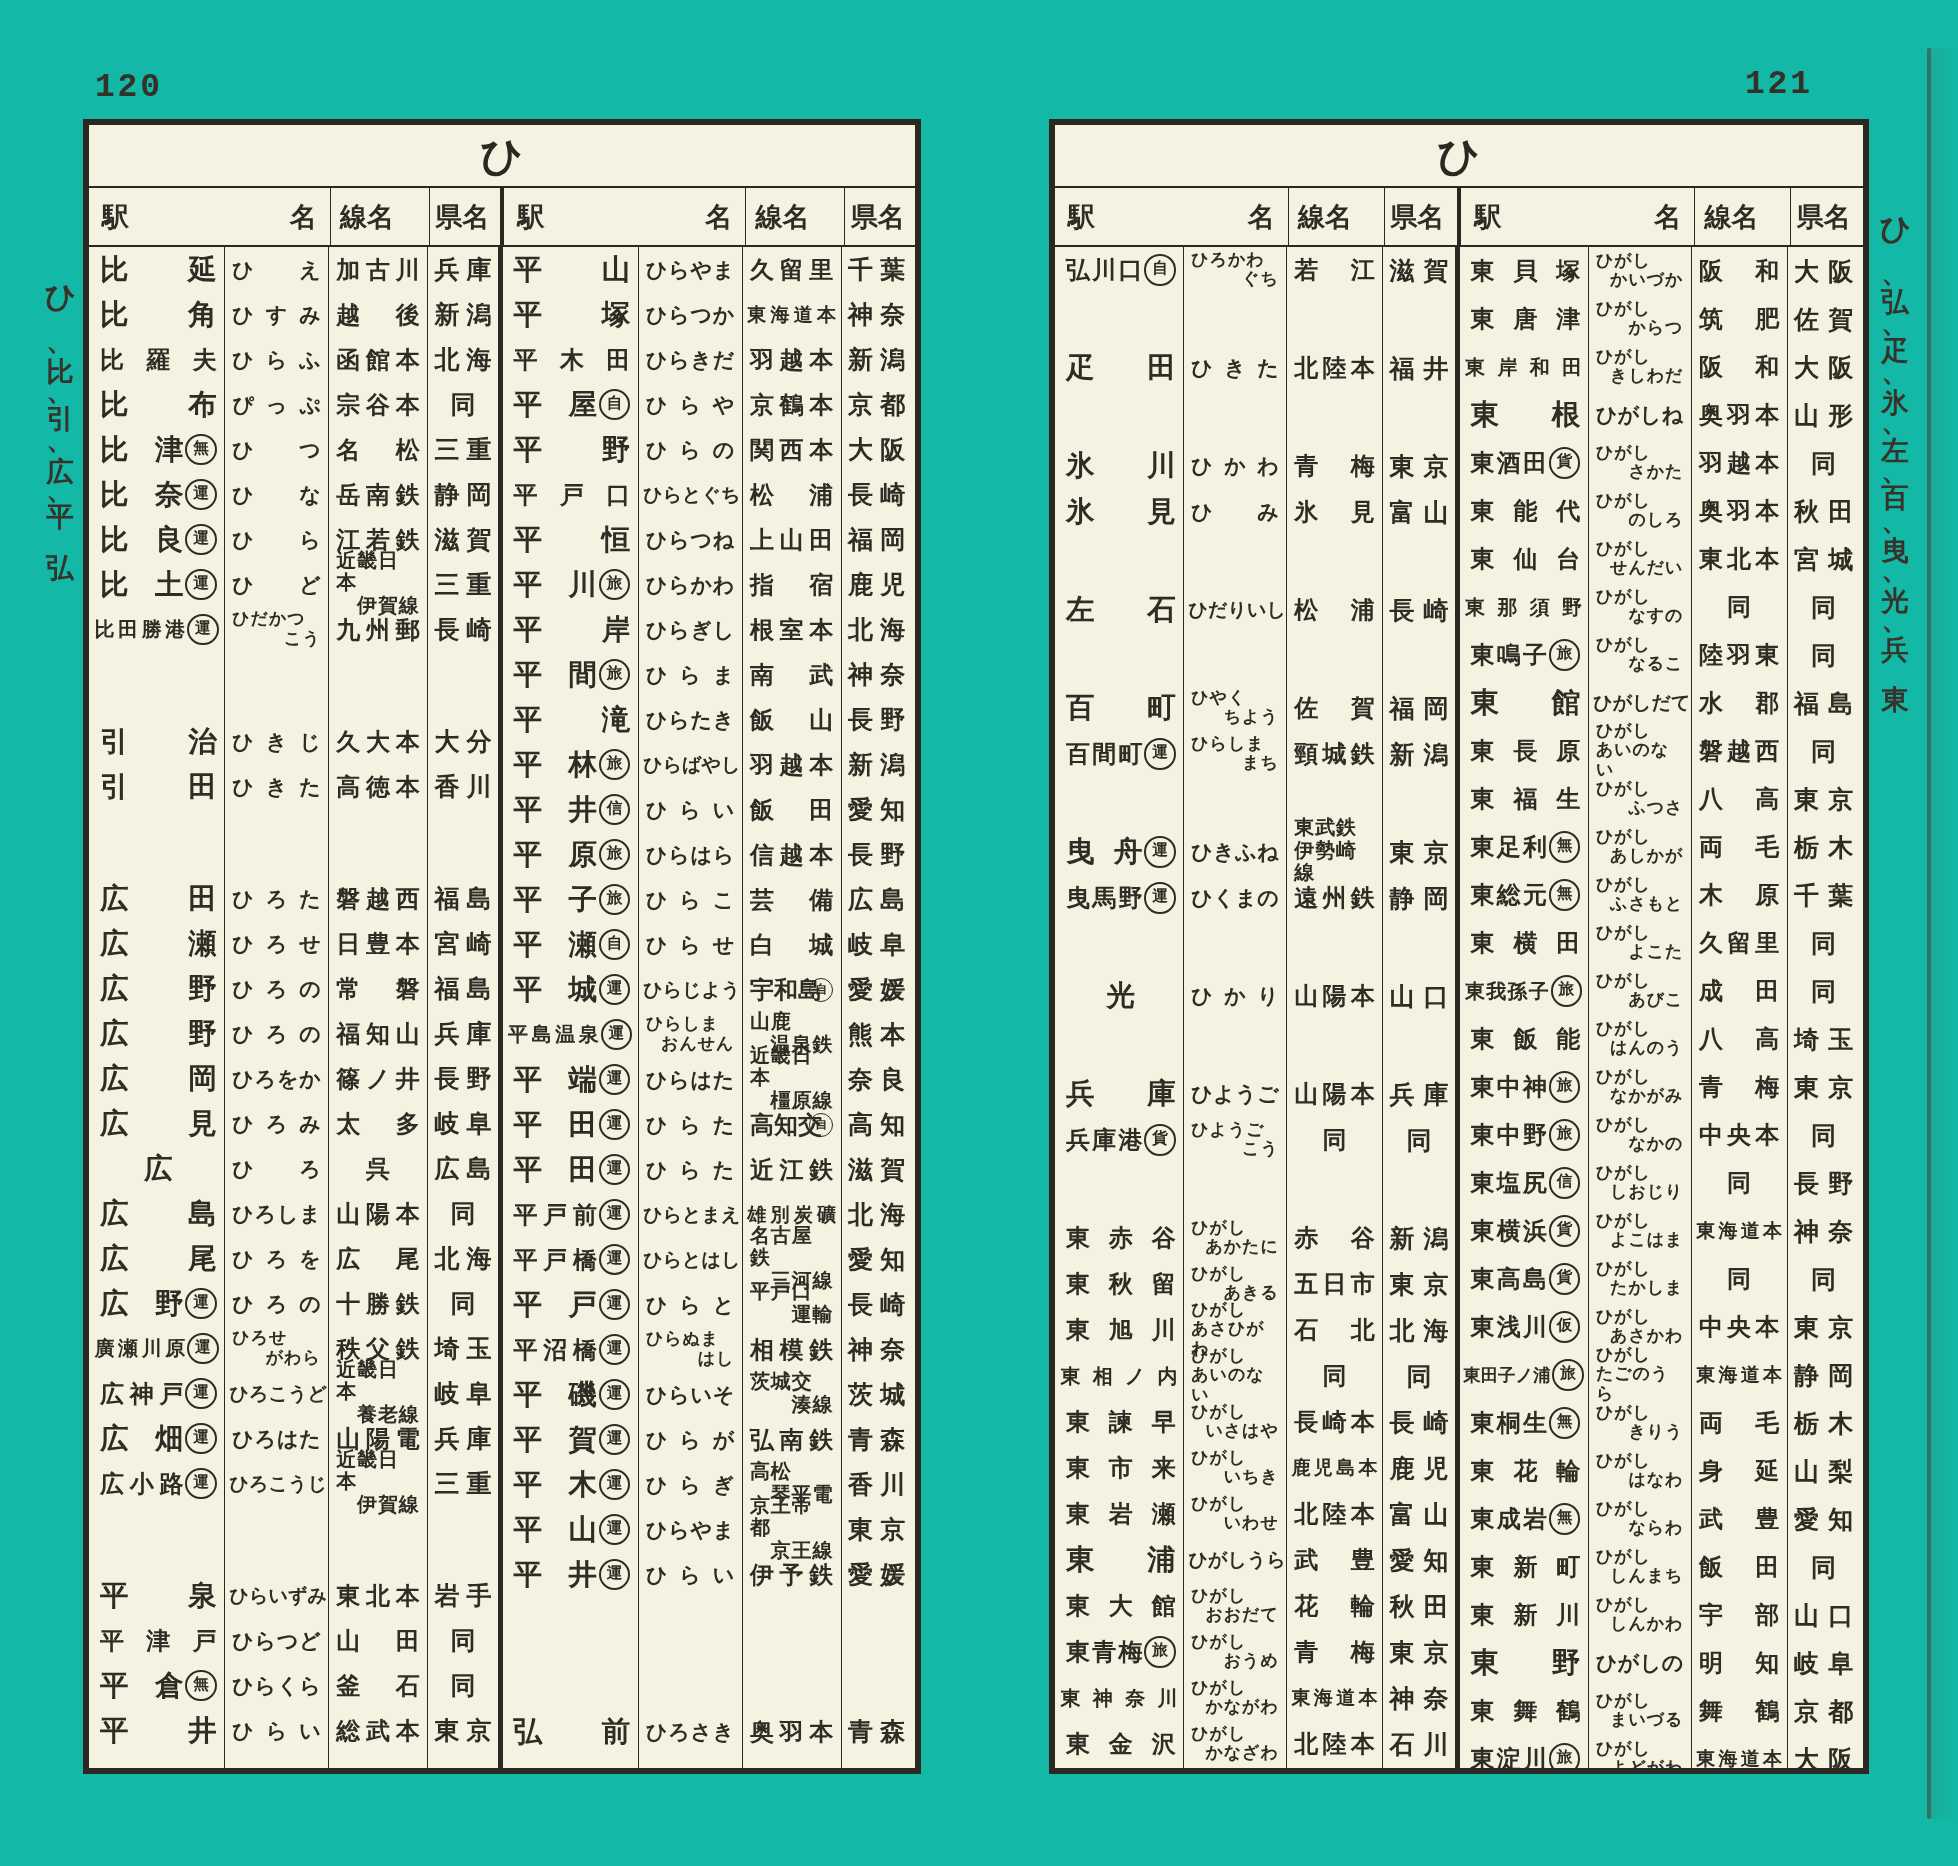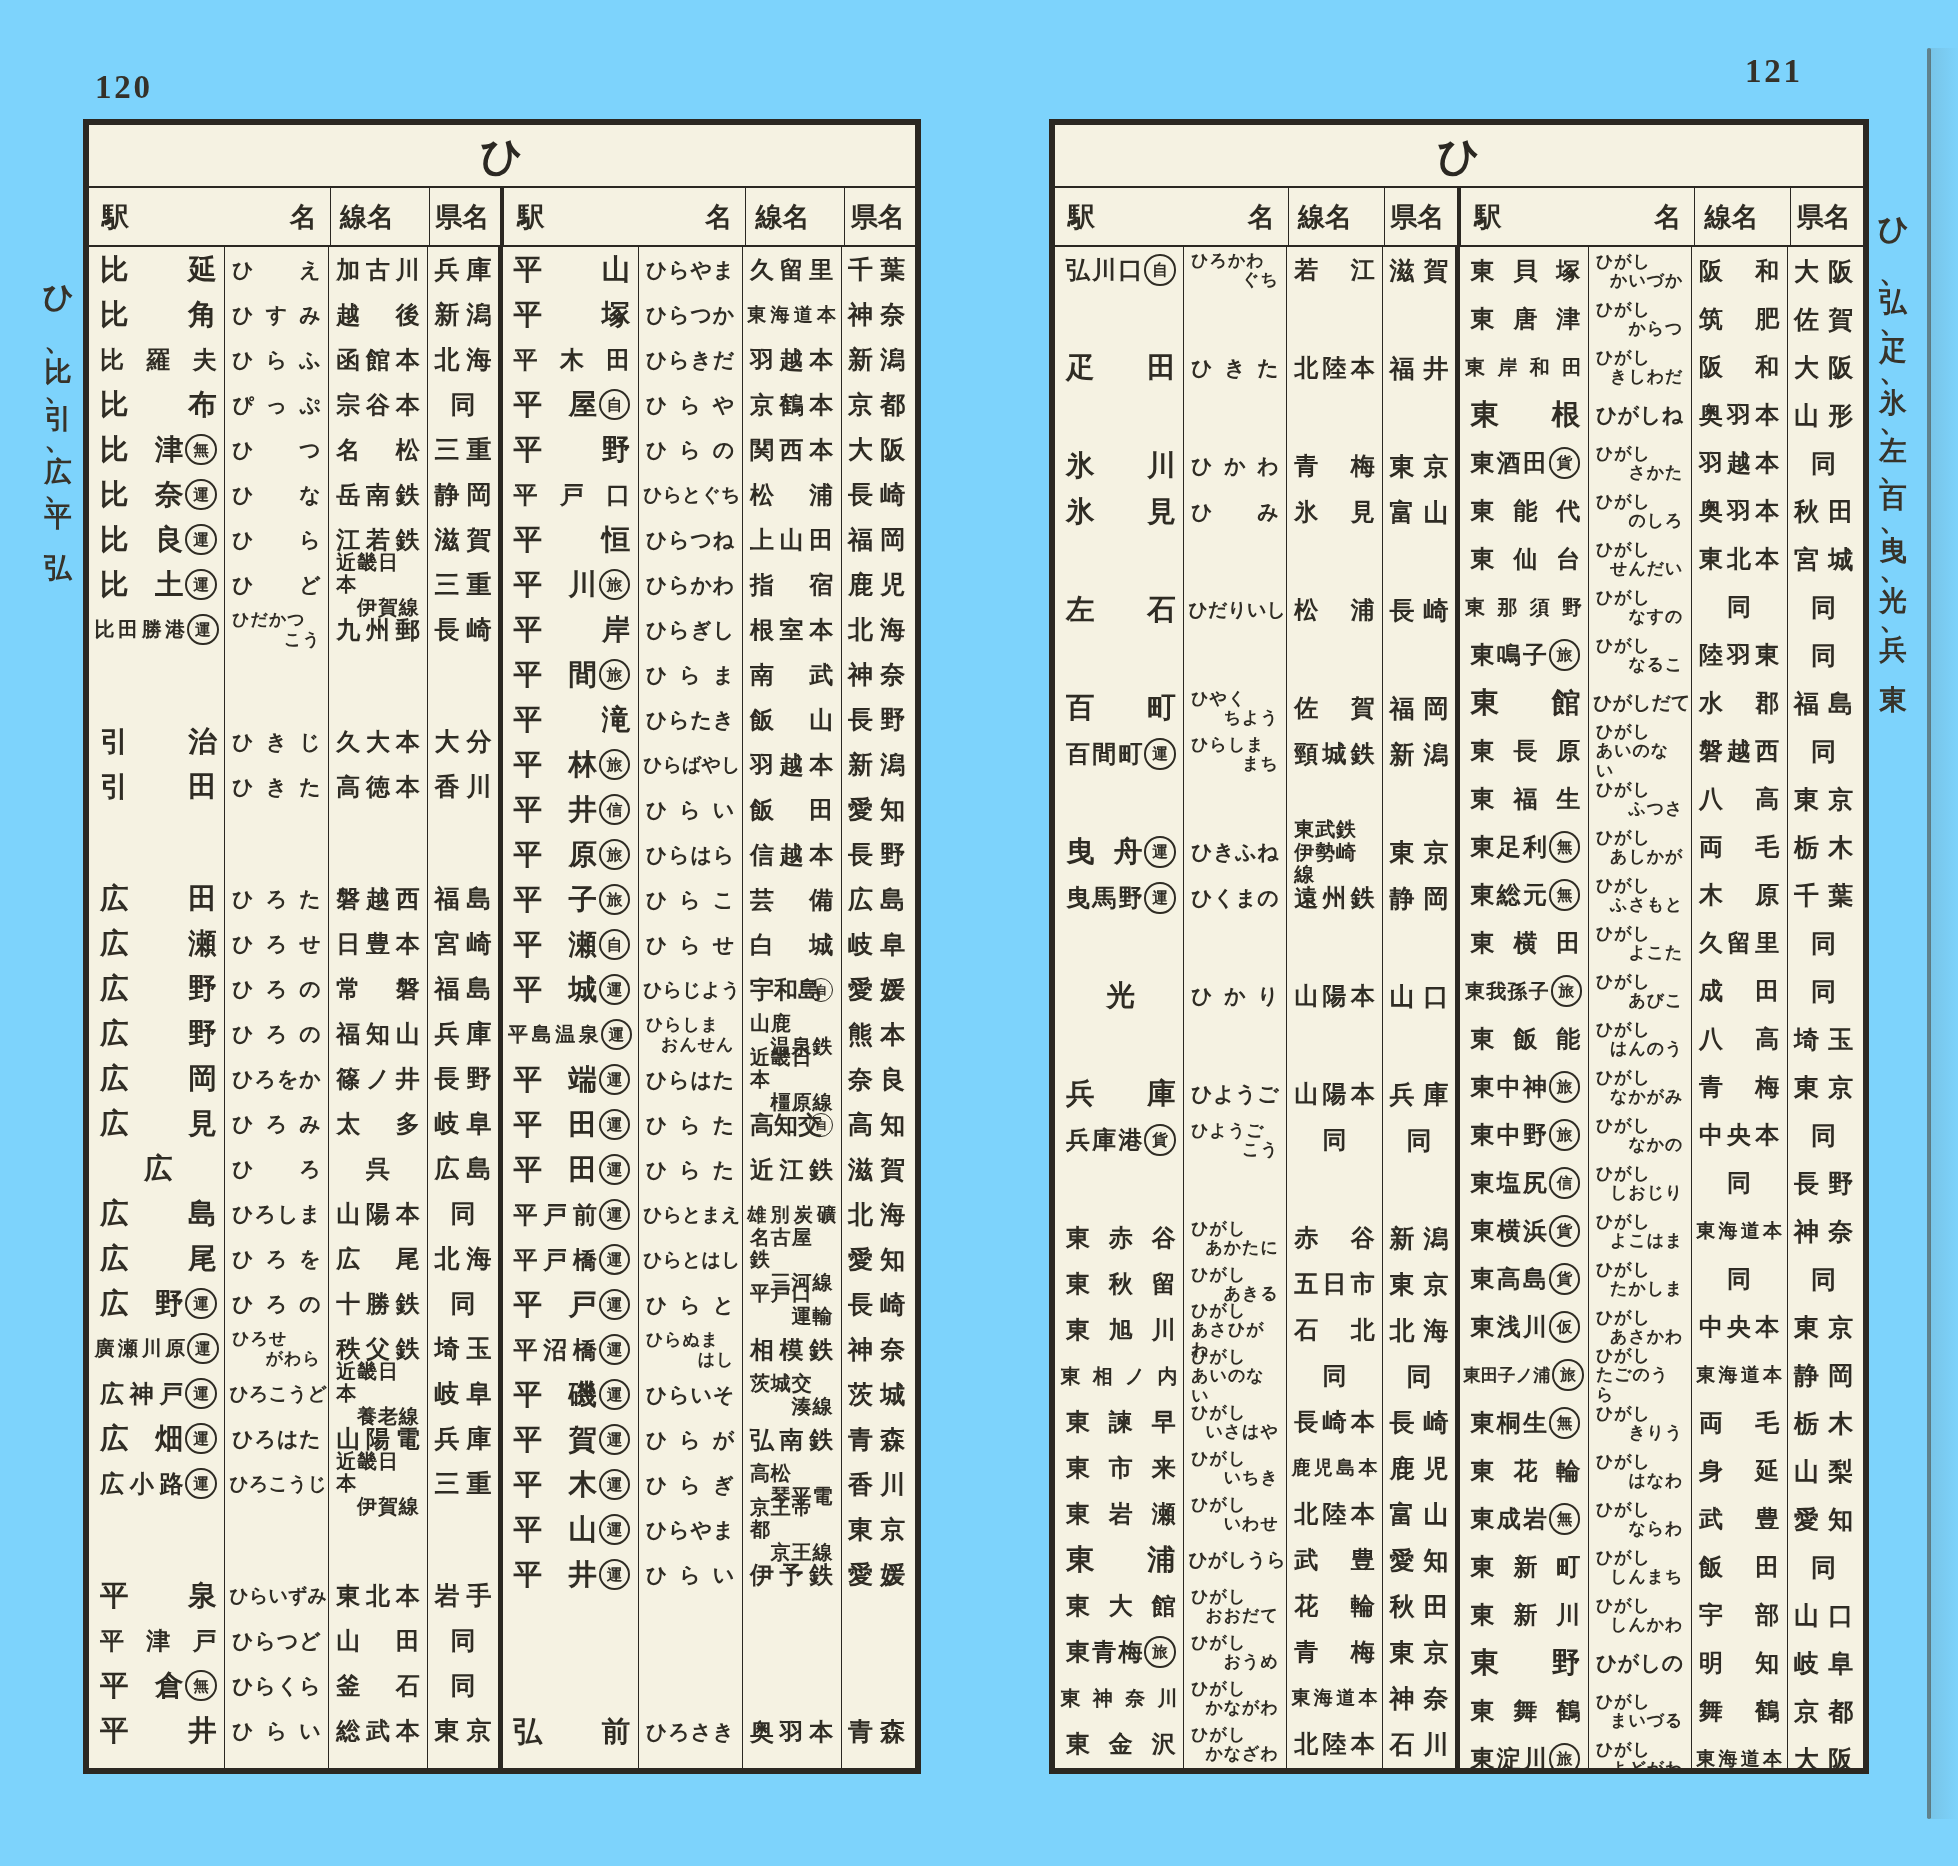--- a/index.html
+++ b/index.html
@@ -1,17 +1,17 @@
 <!DOCTYPE html>
 <html style="font-size:14.7px"><head>
 <meta charset="utf-8">
 <style>
   html,body{margin:0;padding:0;}
   body{background:#d8d4c4;font-family:"Liberation Serif","DejaVu Serif",serif;}
-  #canvas{position:relative;width:1959px;height:1867px;background:#7dd3fc;overflow:hidden;color:#2f2c24;}
+  #canvas{position:relative;width:1959px;height:1867px;background:#14b8a6;overflow:hidden;color:#2f2c24;font-family:Liberation Mono, monospace;}
   .pagenum{position:absolute;font-size:33px;font-weight:700;letter-spacing:2.8px;color:#353129;}
   .sidebar{position:absolute;writing-mode:vertical-rl;text-orientation:upright;color:#37332a;font-weight:700;}
   .sb-kana{font-size:31px;margin-bottom:20px;display:inline-block;}
   .sb-kanji{font-size:27.5px;letter-spacing:11px;display:inline-block;}
   .tbl{position:absolute;border:6.4px solid #2b2822;background:#f5f2e2;box-sizing:content-box;}
   .title{height:61px;border-bottom:2.8px solid #2b2822;display:flex;align-items:center;justify-content:center;
          font-size:42px;font-weight:700;color:#2b2822;}
   .hdr{display:flex;border-bottom:2.8px solid #2b2822;height:57px;font-weight:700;}
   .hh{display:flex;}
   .hcell{display:flex;align-items:center;box-sizing:border-box;font-size:27px;padding:0 13px;justify-content:space-between;}
@@ -54,21 +54,21 @@
   .book-edge{position:absolute;left:1927px;top:48px;width:3.7px;height:1771px;background:rgba(72,64,48,.55);border-radius:1.8px;}
   .book-edge-shade{position:absolute;left:1930px;top:48px;width:28.5px;height:1771px;
       background:linear-gradient(90deg,rgba(72,64,48,.10),rgba(72,64,48,0));}
 </style>
 </head>
 <body>
 
 <div id="canvas">
 
   <div class="pagenum" style="left:95px;top:69px;">120</div>
-  <div class="pagenum" style="left:1745px;top:53px;">121</div>
+  <div class="pagenum" style="left:1745px;top:66px;">121</div>
 
   <div class="sidebar" style="left:37px;top:263px;">
     <span class="sb-kana">ひ</span>
     <span class="sb-kanji">比、引、広、平、弘</span>
   </div>
 
   <div class="sidebar" style="left:1872px;top:195px;">
     <span class="sb-kana">ひ</span>
     <span class="sb-kanji">弘、疋、氷、左、百、曳、光、兵、東</span>
   </div>

